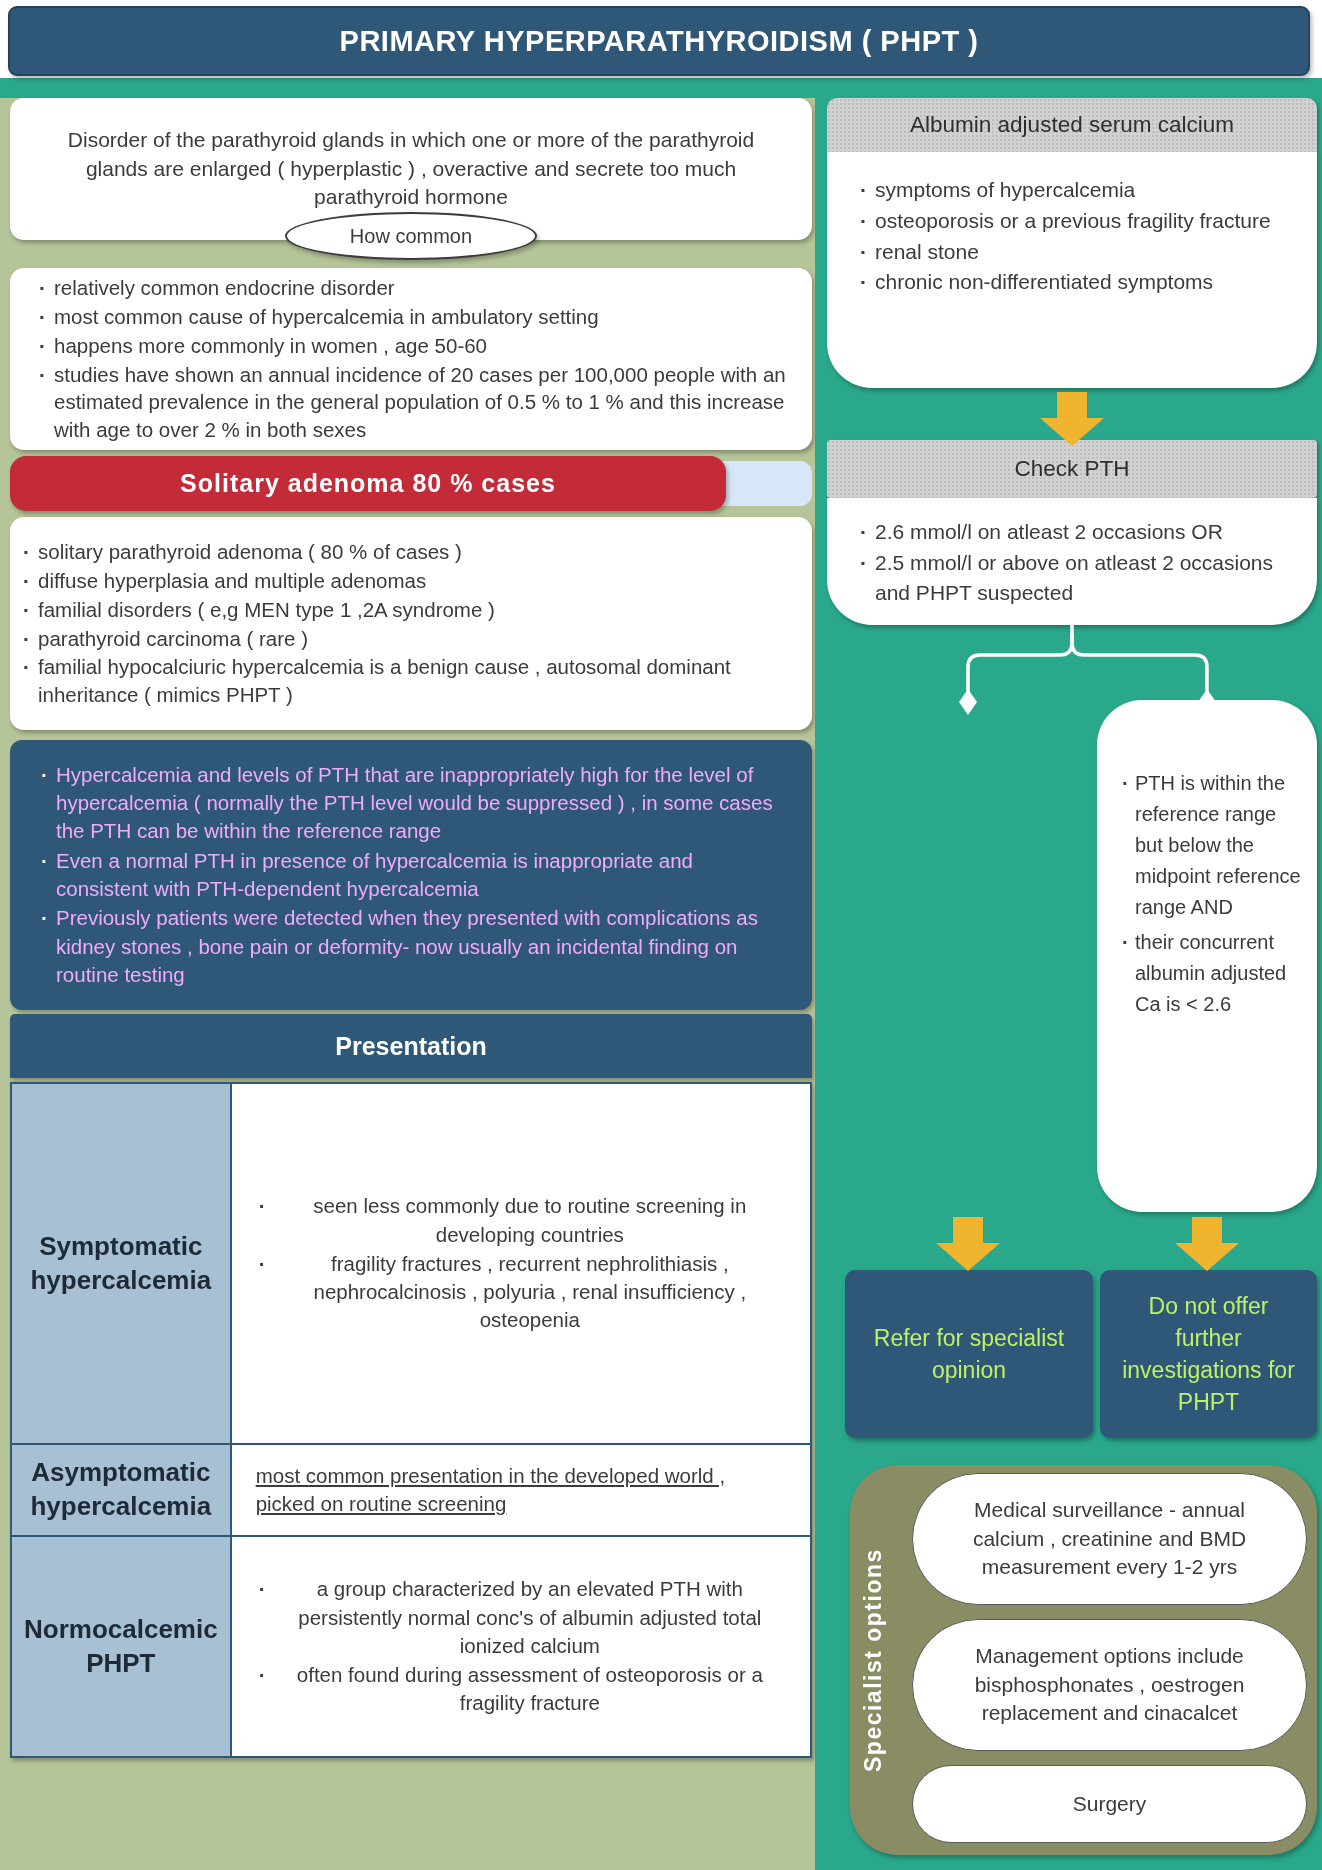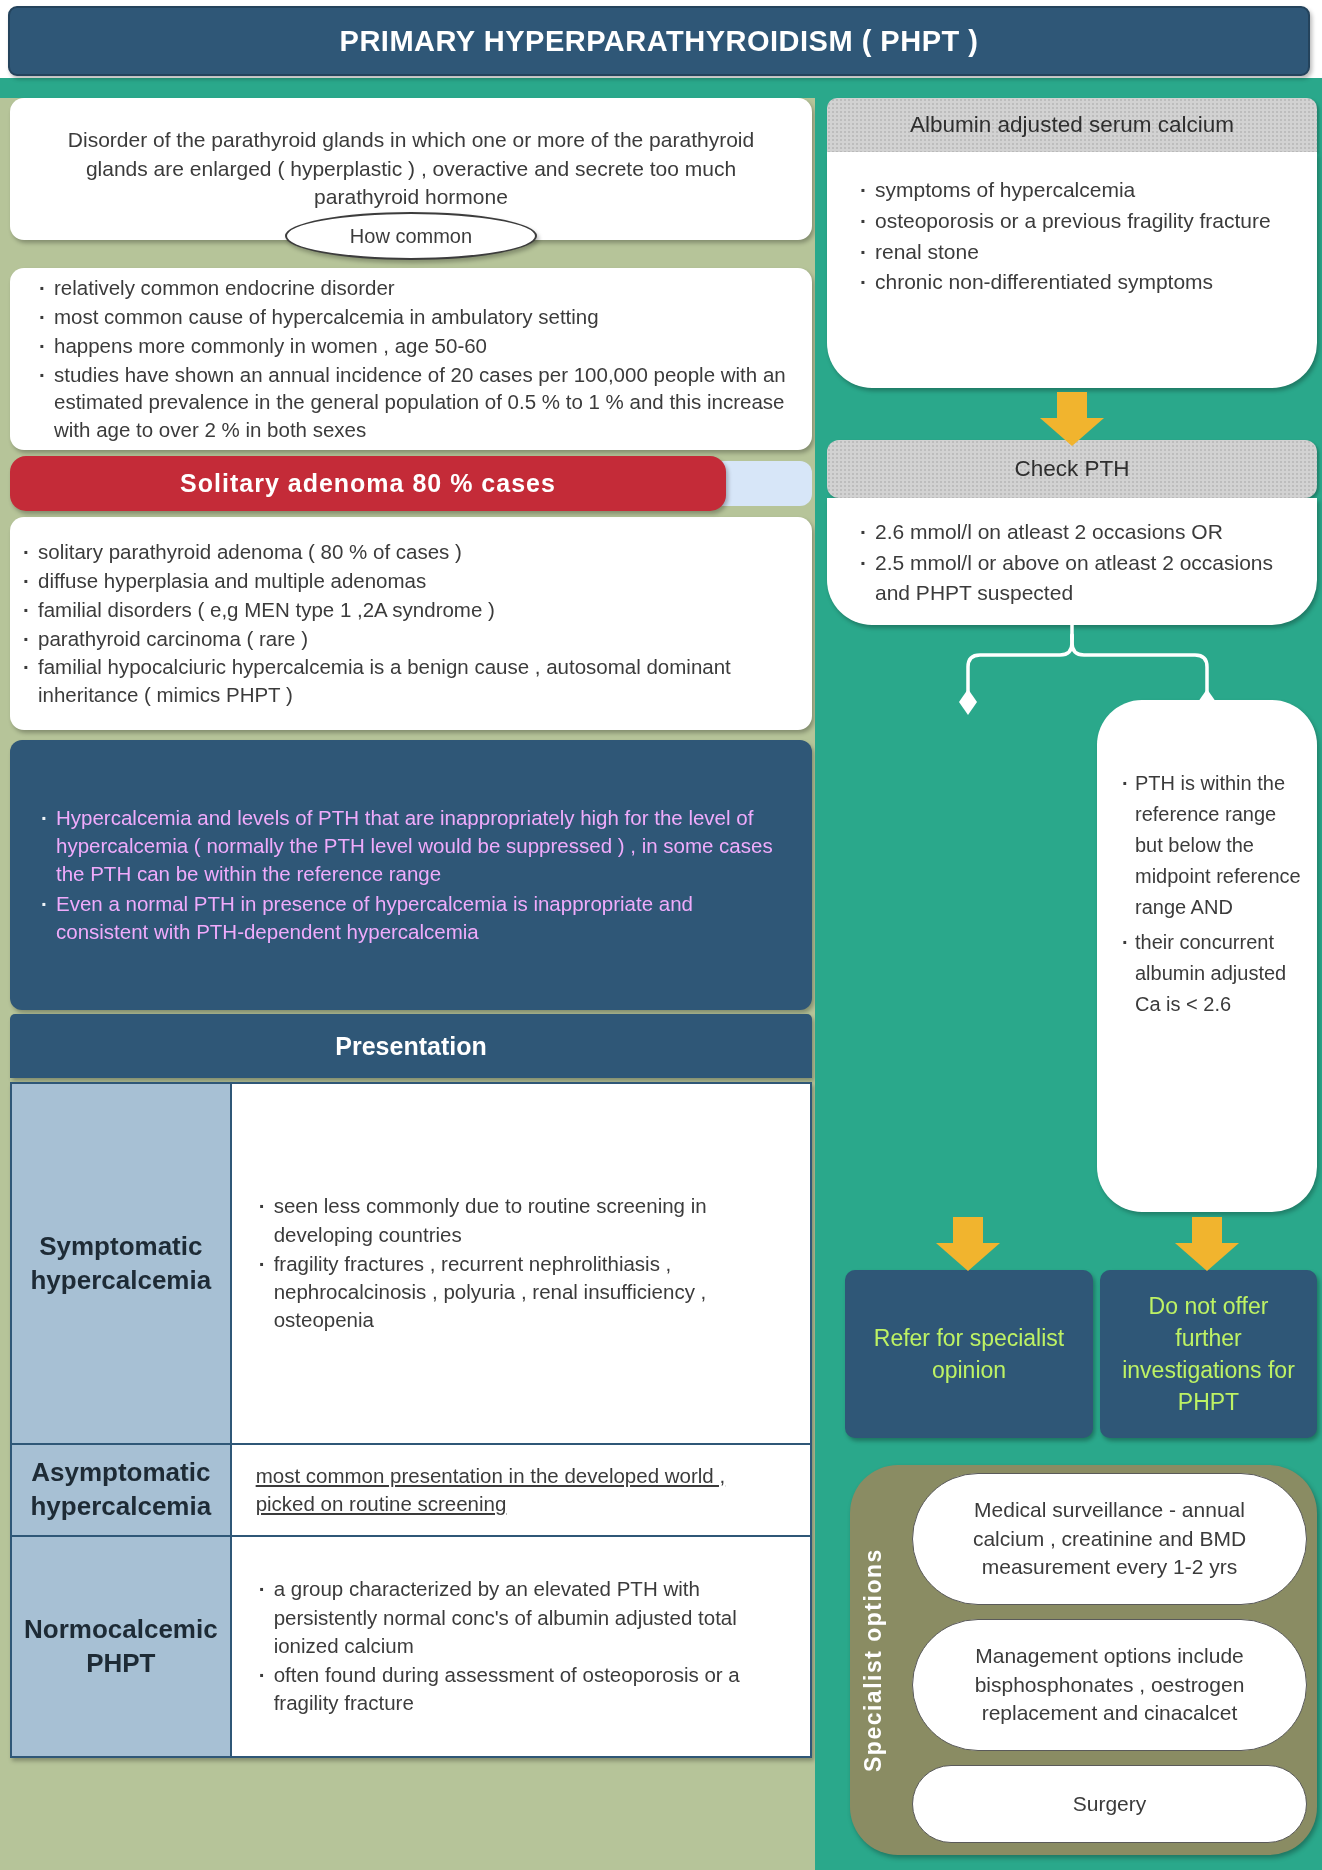--- a/index.html
+++ b/index.html
@@ -42,33 +42,33 @@
   .navy-box .bullets li::before{color:#eef4f8;}
   .gray-box{margin-top:8px;height:112px;background:#e4e4e4;border-radius:18px;display:flex;align-items:center;
             justify-content:center;text-align:center;font-size:21px;line-height:1.4;padding:6px 18px;}
   .pres-bar{margin-top:4px;height:64px;background:#2f5777;border-radius:5px 5px 0 0;display:flex;
             align-items:center;justify-content:center;color:#fff;font-weight:bold;font-size:25px;}
   table.pres{border-collapse:collapse;width:802px;margin-top:4px;background:#fff;
              box-shadow:2px 3px 4px rgba(0,0,0,.28);}
   table.pres td{border:2.5px solid #2f5777;vertical-align:middle;box-sizing:border-box;}
   td.lbl{width:215px;background:#a7c0d4;text-align:center;font-size:26px;font-weight:600;color:#1e2b36;
          line-height:1.3;padding:0 12px;}
-  td.cnt{padding:14px 24px;font-size:20.5px;line-height:1.38;}
+  td.cnt{padding:14px 24px;font-size:20.5px;line-height:1.38;text-align:center;}
   td.cnt.center{text-align:left;text-decoration:underline;}
   tr.r1{height:361px;} tr.r2{height:92px;} tr.r3{height:221px;}
   
   .gray-hdr{position:absolute;box-sizing:border-box;background:#d2d2d2;
             background-image:radial-gradient(circle,#bdbdbd .9px,transparent .9px);background-size:4px 4px;
             display:flex;align-items:center;justify-content:center;font-size:22.5px;color:#2e2e2e;
             box-shadow:2px 2px 3px rgba(0,0,0,.25);}
   .calc-hdr{left:12px;top:0;width:490px;height:54px;border-radius:10px 10px 0 0;}
   .calc-body{position:absolute;left:12px;top:54px;width:490px;height:236px;background:#fff;
              border-radius:0 0 45px 45px;padding:22px 18px 0 30px;box-sizing:border-box;
              font-size:21px;line-height:1.42;}
-  .pth-hdr{left:12px;top:342px;width:490px;height:58px;border-radius:12px;}
+  .pth-hdr{left:12px;top:342px;width:490px;height:58px;border-radius:4px;}
   .pth-body{position:absolute;left:12px;top:400px;width:490px;height:127px;background:#fff;
             border-radius:0 0 45px 45px;padding:18px 14px 0 30px;box-sizing:border-box;
             font-size:21px;line-height:1.42;}
   .arrow{position:absolute;width:64px;z-index:4;}
   .arrow .shaft{width:30px;height:26px;background:#f1b42e;margin:0 auto;}
   .arrow .head{width:0;height:0;border-left:32px solid transparent;border-right:32px solid transparent;
                border-top:28px solid #f1b42e;}
   .conn{position:absolute;left:0;top:527px;width:507px;height:95px;overflow:visible;z-index:3;}
   .branch{position:absolute;top:602px;height:512px;background:#fff;border-radius:45px;box-sizing:border-box;
           padding:68px 12px 0 22px;font-size:20px;line-height:1.55;box-shadow:2px 3px 4px rgba(0,0,0,.25);}
@@ -137,20 +137,21 @@
             <li>familial disorders ( e,g MEN type 1 ,2A syndrome )</li>
             <li>parathyroid carcinoma ( rare )</li>
             <li>familial hypocalciuric hypercalcemia is a benign cause , autosomal dominant inheritance ( mimics PHPT )</li>
           </ul>
       </div>
 
       <div class="box navy navy-box">
         <ul class="bullets">
             <li>Hypercalcemia and levels of PTH that are inappropriately high for the level of hypercalcemia ( normally the PTH level would be suppressed ) , in some cases the PTH can be within the reference range</li>
             <li>Even a normal PTH in presence of hypercalcemia is inappropriate and consistent with PTH-dependent hypercalcemia</li>
+            <li>Previously patients were detected when they presented with complications as kidney stones , bone pain or deformity- now usually an incidental finding on routine testing</li>
           </ul>
       </div>
 
 
       <div class="box pres-bar">
         <span>Presentation</span>
       </div>
 
       <table class="pres">
         <tbody>

